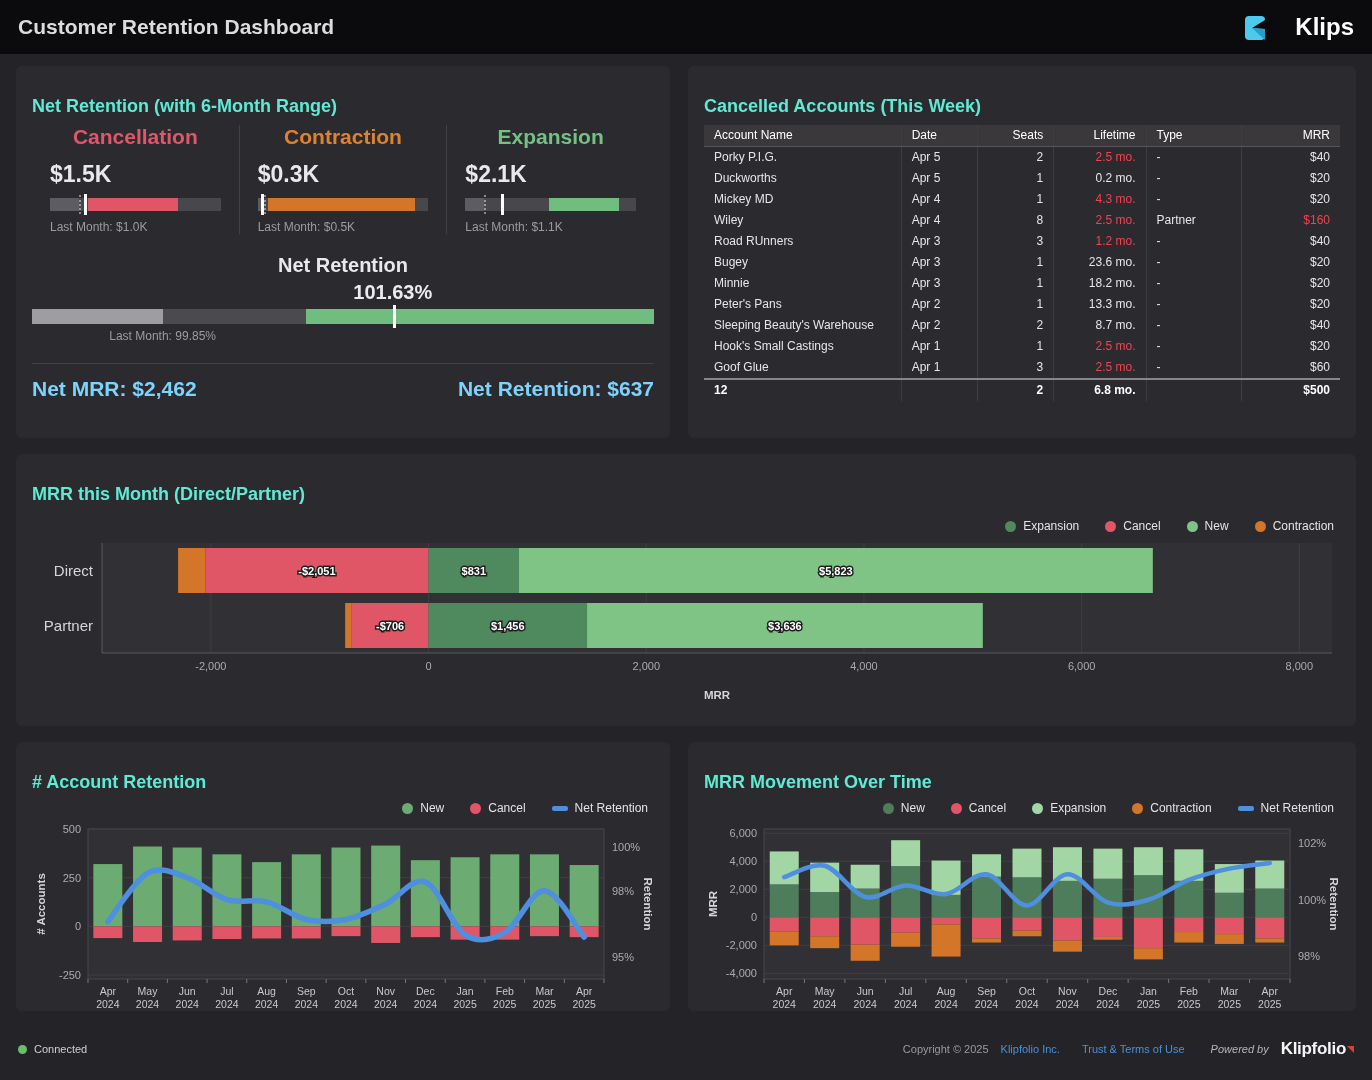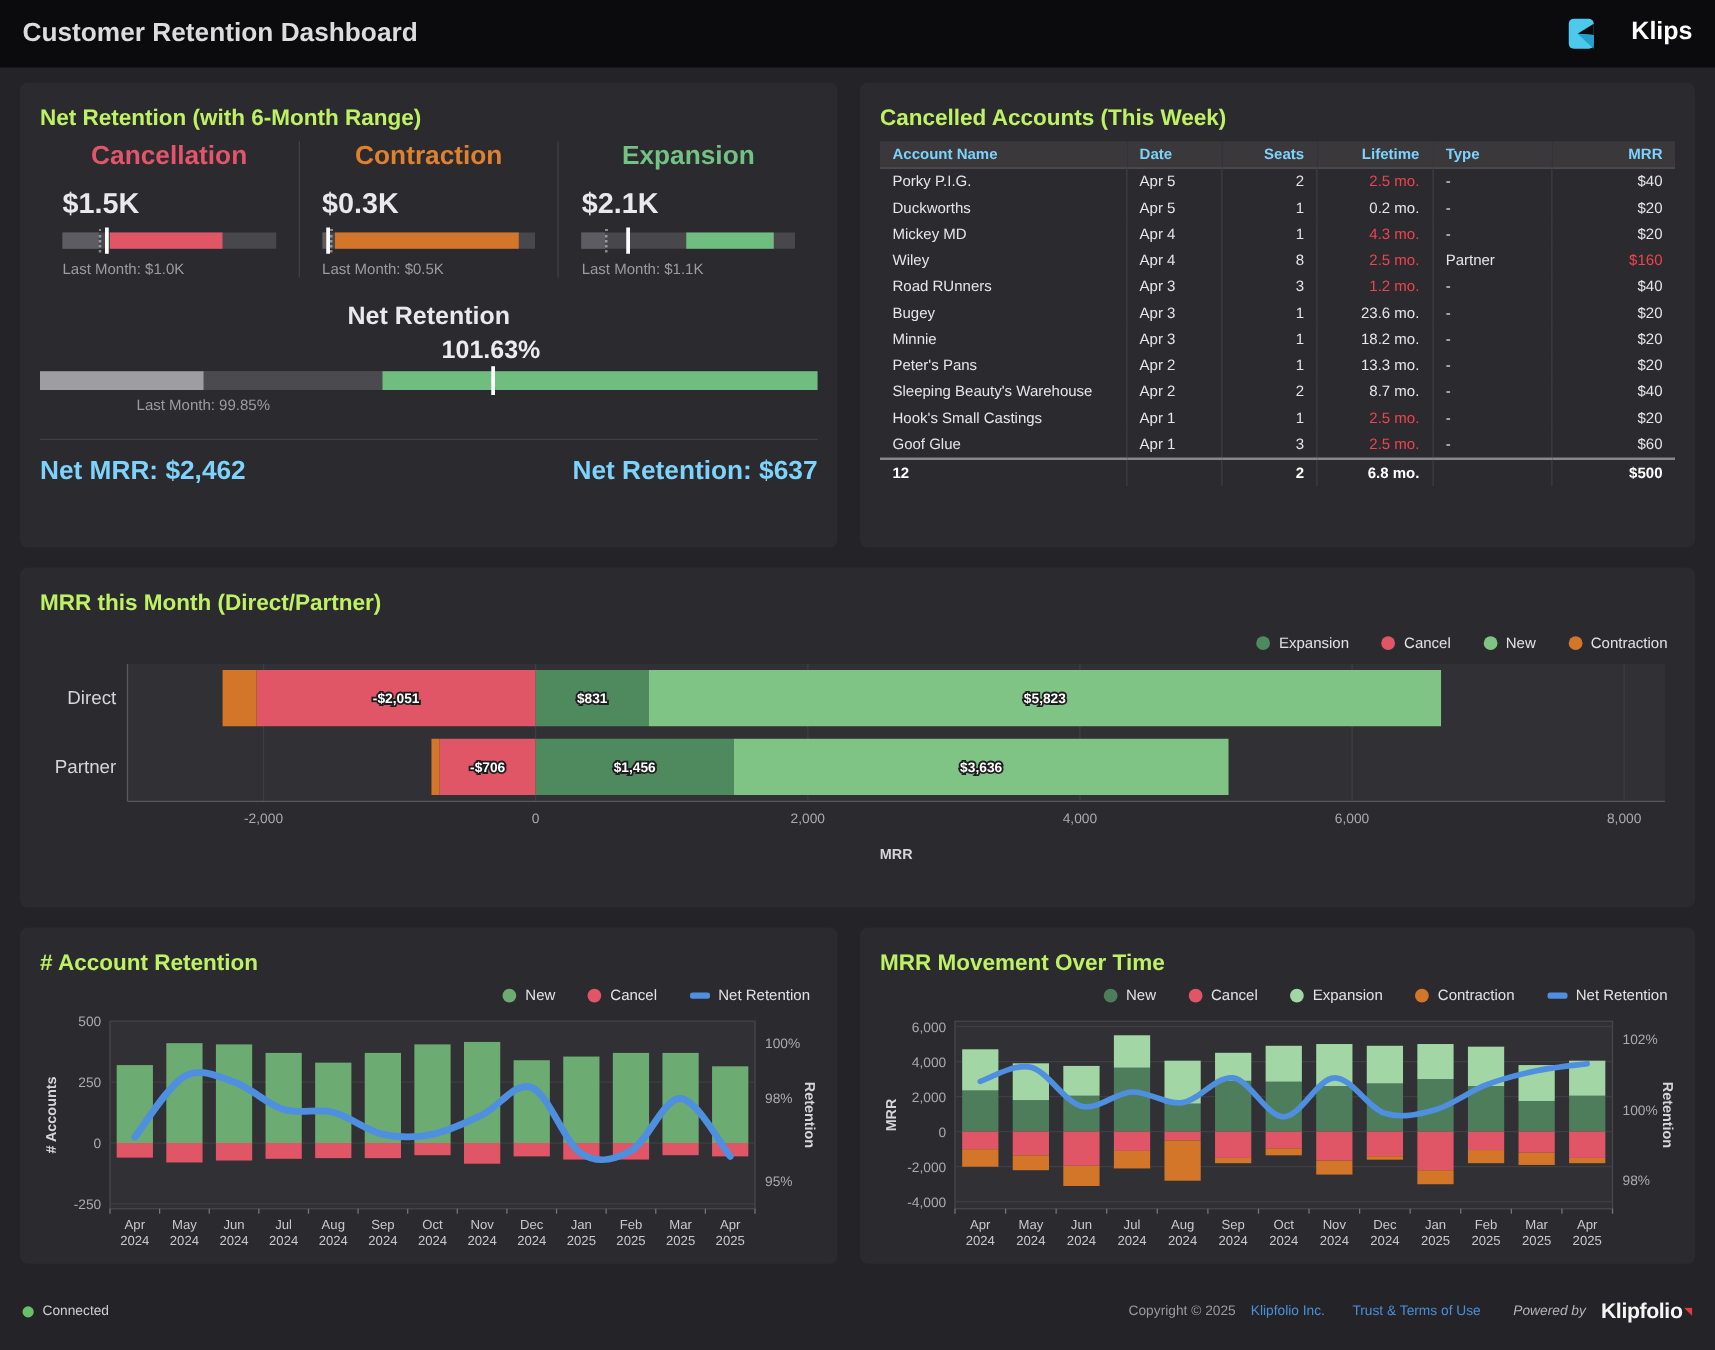--- a/index.html
+++ b/index.html
@@ -1,23 +1,23 @@
 <!DOCTYPE html>
 <html><head>
 <meta charset="utf-8">
 <style>
   html,body{margin:0;padding:0}
   body{width:1372px;height:1080px;background:#242428;font-family:"Liberation Sans",sans-serif;color:#e8e8ea;overflow:hidden}
   .app-header{height:54px;background:#0b0b0d;display:flex;align-items:center;justify-content:space-between;padding:0 18px}
   .app-header h1{font-size:21px;margin:0;color:#dcdcde;font-weight:bold}
-  .brand{display:flex;align-items:flex-start;gap:27px;font-size:20px;font-weight:bold;color:#fff}
+  .brand{display:flex;align-items:flex-end;gap:27px;font-size:24px;font-weight:bold;color:#fff}
   main{padding:12px 16px 0}
   .row{display:flex;gap:18px;margin-bottom:16px}
   .panel{background:#2b2b2f;border-radius:6px;padding:14px 16px;box-sizing:border-box;position:relative}
-  .panel h2{margin:4px 0 8px;font-size:18px;color:#bef264;font-weight:bold}
+  .panel h2{margin:16px 0 8px;font-size:18px;color:#5eead4;font-weight:bold}
   
   .metrics{display:flex;margin-top:8px}
   .metric{flex:1;padding:0 18px;min-width:0}
   .metric+.metric{border-left:1px solid #414145}
   .metric-title{font-size:21px;font-weight:bold;text-align:center;margin-bottom:12px}
   .metric-value{font-size:23px;font-weight:bold;color:#e9e9eb}
   .bullet{position:relative;height:13px;background:#47474c;margin:10px 0 9px}
   .b-range{position:absolute;left:0;top:0;bottom:0;background:#5c5c62}
   .b-bar{position:absolute;top:0;bottom:0}
   .b-marker{position:absolute;top:-4px;bottom:-4px;width:3px;background:#fff}
@@ -30,21 +30,21 @@
   .gauge-bar{position:relative;height:15px;background:#4a4a4f;margin-top:2px}
   .g-seg{position:absolute;top:0;bottom:0}
   .g-marker{position:absolute;top:-4px;bottom:-4px;width:3px;background:#fff}
   .gauge-caption{position:relative;height:16px;font-size:12px;color:#9c9ca0;margin-top:5px}
   .gauge-caption span{position:absolute;transform:translateX(-50%);white-space:nowrap}
   .panel-divider{border-top:1px solid #414145;margin:18px 0 13px}
   .kpi-row{display:flex;justify-content:space-between;font-size:21px;font-weight:bold;color:#7dd3fc}
   
   table{border-collapse:collapse;width:100%;margin-top:6px;table-layout:fixed}
   th,td{padding:3px 10px;font-size:12px;line-height:15px;overflow:hidden;white-space:nowrap;text-overflow:ellipsis}
-  th{background:#3a383b;color:#7dd3fc;font-weight:bold;text-align:left;border-bottom:1px solid #565659}
+  th{background:#3a383b;color:#ffffff;font-weight:normal;text-align:left;border-bottom:1px solid #565659}
   td{color:#e6e6e8}
   th+th,td+td{border-left:1px solid #3e3e42}
   .al-r{text-align:right}
   .alert{color:#ef4350}
   tfoot td{border-top:2px solid #87878b;font-weight:bold;color:#fff}
   
   .legend{display:flex;justify-content:flex-end;gap:26px;margin:2px 6px 8px 0}
   .legend-item{display:flex;align-items:center;gap:7px;font-size:12px;color:#e3e3e5}
   .legend-dot{width:11px;height:11px;border-radius:50%}
   .legend-line{width:16px;height:5px;border-radius:2px}

